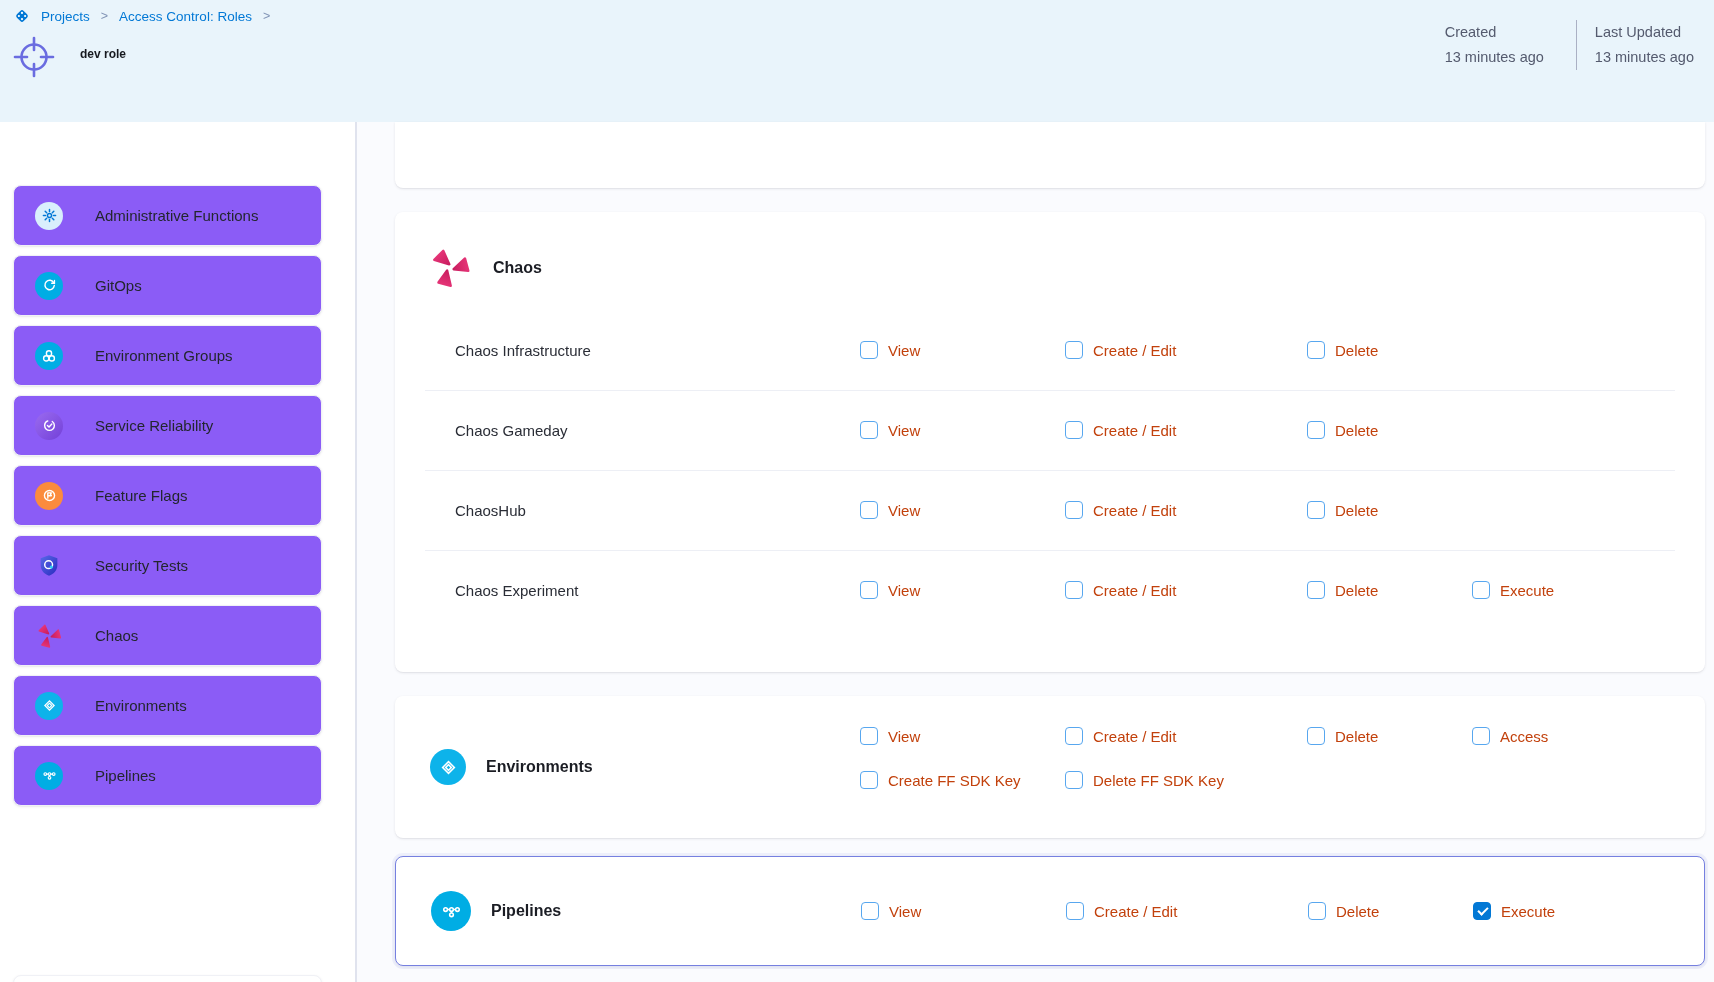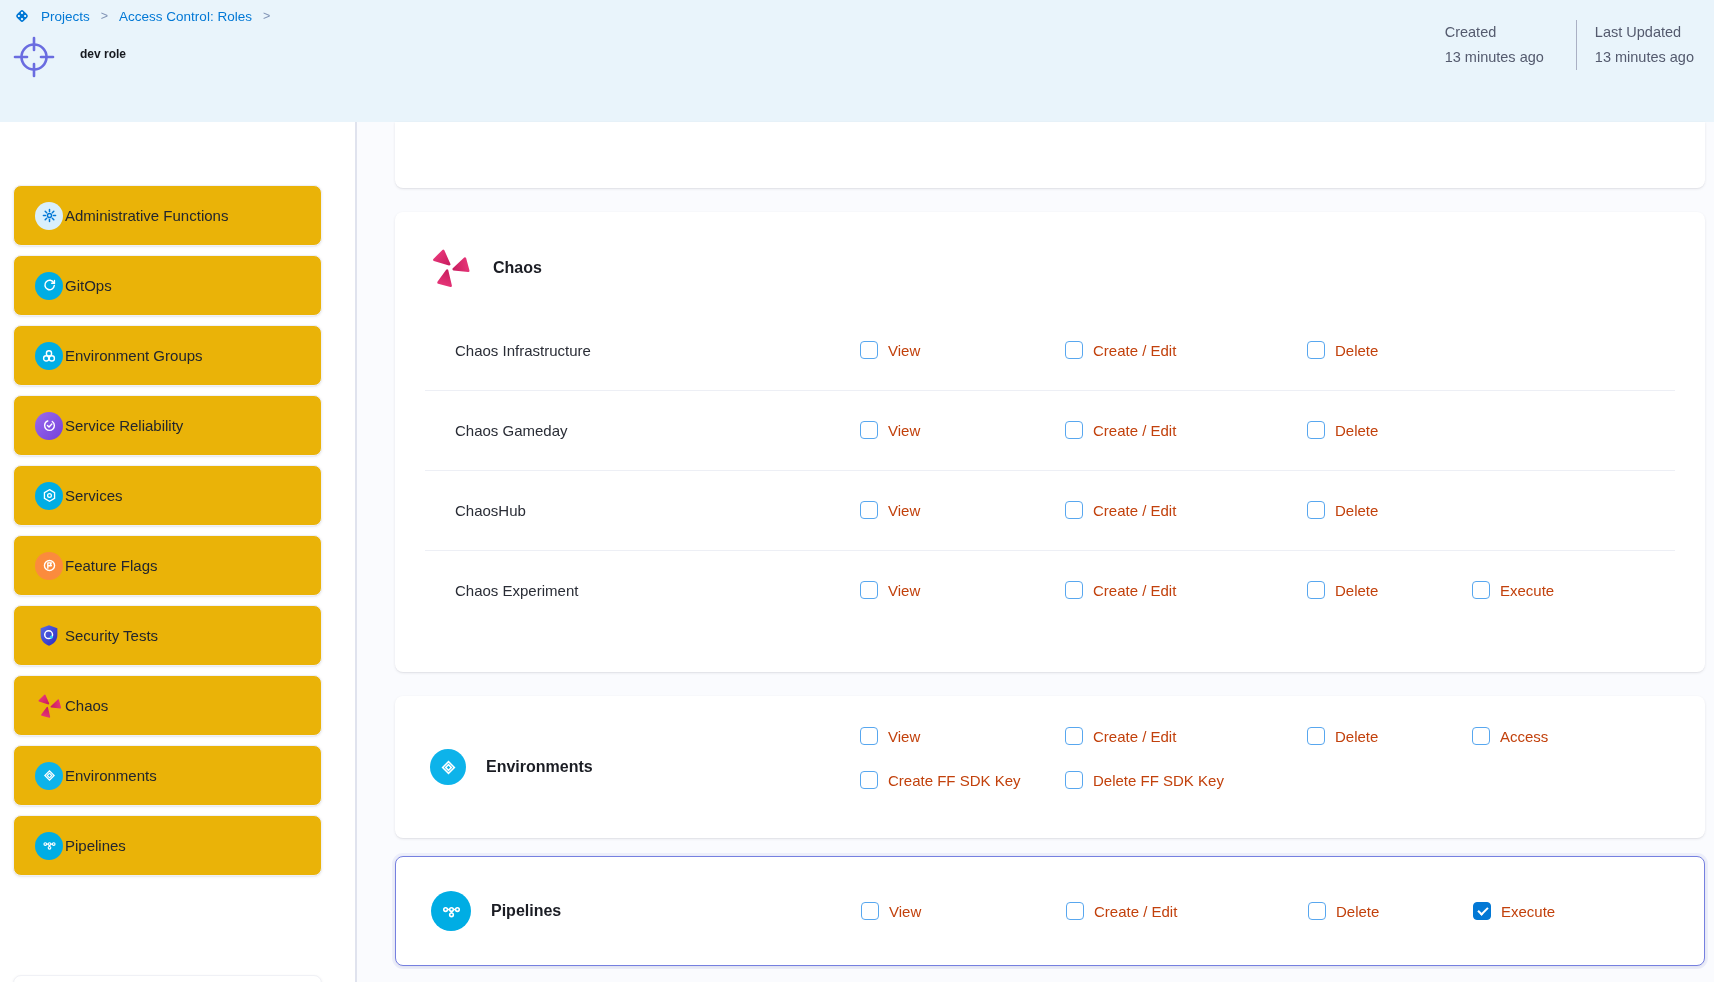--- a/index.html
+++ b/index.html
@@ -16,23 +16,23 @@
   .page-title { position:absolute; top:47px; left:80px; font-size:12px; font-weight:600; color:#17191f; }
   .meta { position:absolute; top:20px; right:20px; display:flex; }
   .meta-col { font-size:14.5px; color:#545a6e; line-height:25px; }
   .meta-col.first { padding-right:32px; border-right:1px solid #aab0c4; }
   .meta-col.second { padding-left:18px; }
 
   
   .sidebar { position:absolute; top:122px; left:0; width:357px; height:860px; background:#ffffff;
              border-right:2px solid #e0e3ee; }
   .side-list { position:absolute; top:63px; left:13px; width:309px; display:flex; flex-direction:column; gap:9px; }
-  .side-item { height:61px; background:#eab308; border:1px solid #f0f1f6; border-radius:8px;
+  .side-item { height:61px; background:#8b5cf6; border:1px solid #f0f1f6; border-radius:8px;
                box-shadow:0 1px 3px rgba(40,41,61,.07), 0 1px 1px rgba(40,41,61,.04);
-               display:flex; align-items:center; padding-left:21px; gap:2px; cursor:pointer; }
+               display:flex; align-items:center; padding-left:21px; gap:32px; cursor:pointer; }
   .side-item-partial { position:absolute; top:853px; left:13px; width:309px; height:40px; background:#fff;
                border:1px solid #f0f1f6; border-radius:8px; box-shadow:0 1px 3px rgba(40,41,61,.07); }
   .side-label { font-size:15px; font-weight:500; color:#23262e; }
   .ic { width:28px; height:28px; border-radius:50%; display:flex; align-items:center; justify-content:center; flex:none; }
   .ic.flat { background:transparent; border-radius:0; }
   .bg-lightblue { background:#d9effc; }
   .bg-cyan { background:#00ade4; }
   .bg-cyan2 { background:#0db3ea; }
   .bg-purple { background:linear-gradient(135deg,#9a6bf0,#7340d8); }
   .bg-paleblue { background:#d7e9fb; }
@@ -147,29 +147,20 @@
     <div class="side-item">
       <span class="ic bg-purple">
         <svg viewBox="0 0 16 16" width="15" height="15" fill="none" stroke="#fff" stroke-width="1.5" stroke-linecap="round">
           <circle cx="8" cy="8" r="5.2" stroke-dasharray="22 5"></circle>
           <path d="M5.8 8l1.7 1.7 3-3.2"></path>
         </svg>
       </span>
       <span class="side-label">Service Reliability</span>
     </div>
 
-    <div class="side-item">
-      <span class="ic bg-cyan">
-        <svg viewBox="0 0 16 16" width="15" height="15" fill="none" stroke="#fff" stroke-width="1.4">
-          <polygon points="8,1.8 13.4,4.9 13.4,11.1 8,14.2 2.6,11.1 2.6,4.9"></polygon>
-          <circle cx="8" cy="8" r="2"></circle>
-        </svg>
-      </span>
-      <span class="side-label">Services</span>
-    </div>
 
 
     <div class="side-item">
       <span class="ic bg-orange">
         <svg viewBox="0 0 16 16" width="15" height="15" fill="none" stroke="#fff" stroke-width="1.5" stroke-linecap="round" stroke-linejoin="round">
           <circle cx="8" cy="8" r="5.4"></circle>
           <path d="M6.2 5.2v5.6M6.2 5.2h3.8l-1 1.5 1 1.5H6.2"></path>
         </svg>
       </span>
       <span class="side-label">Feature Flags</span>

